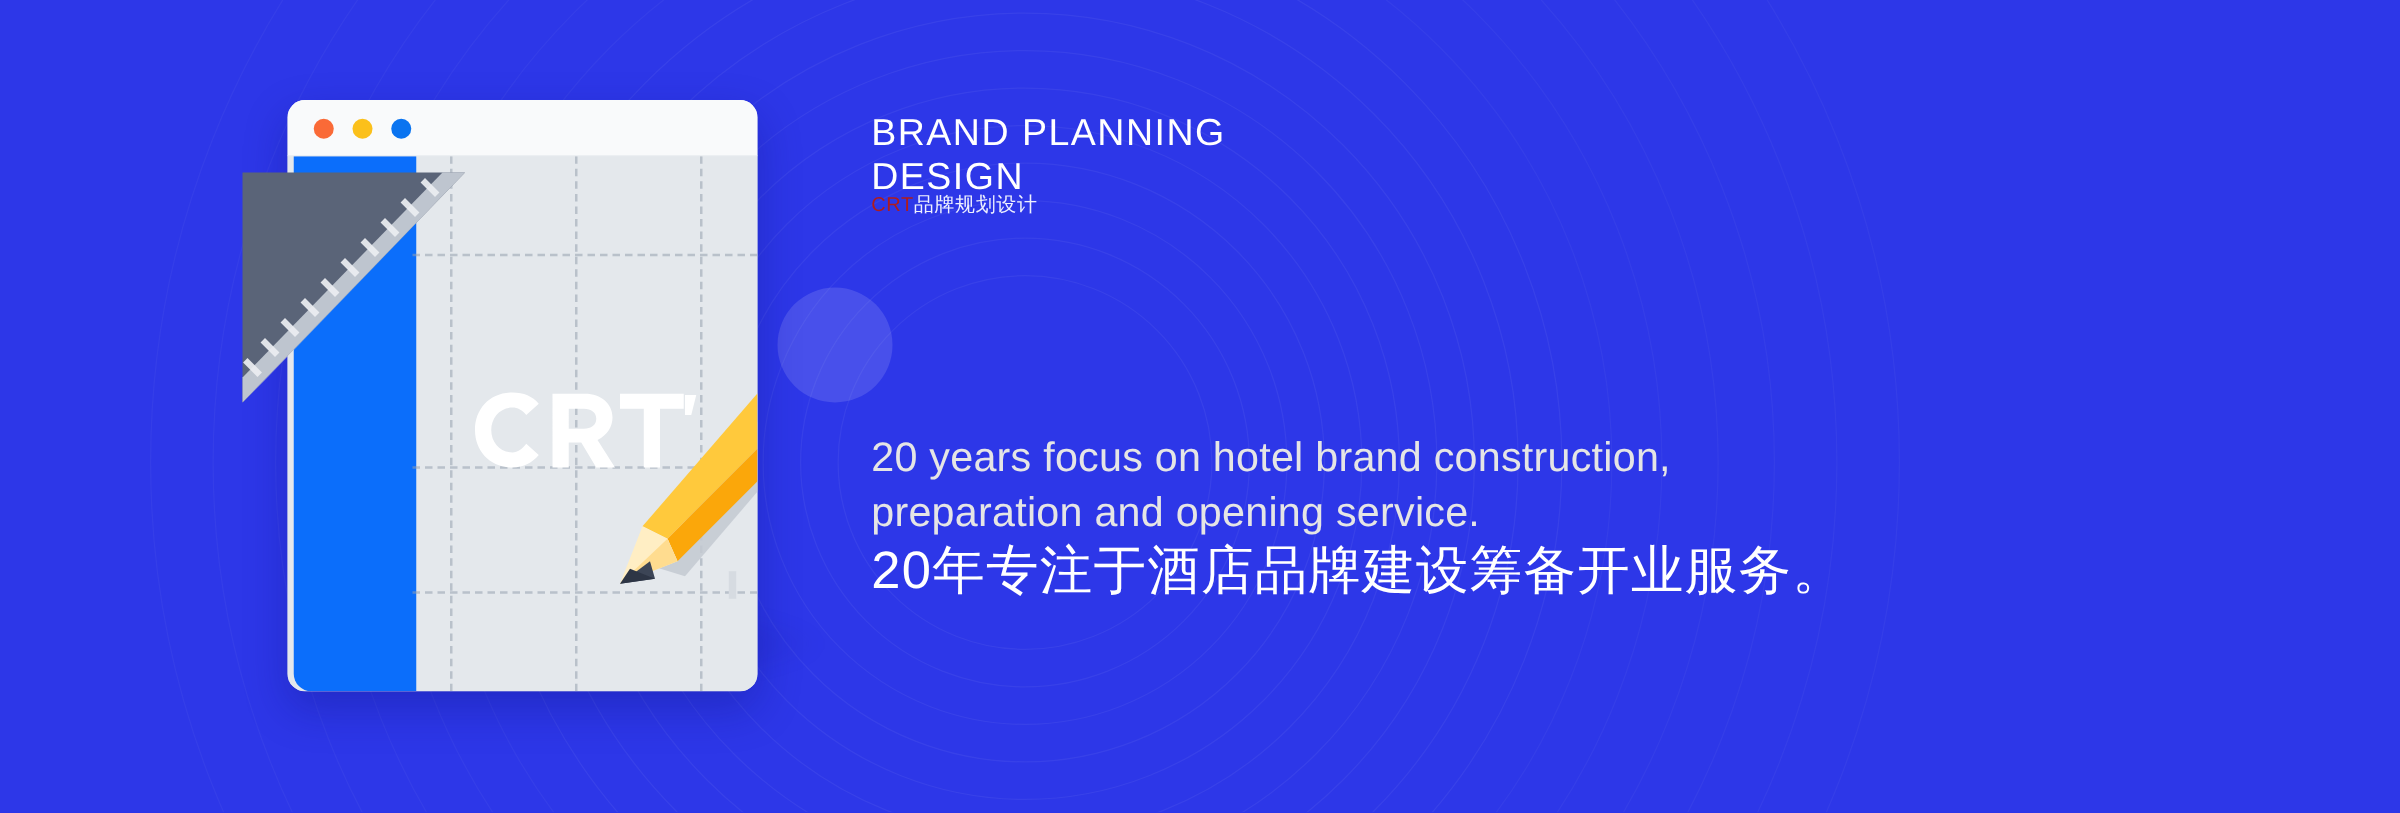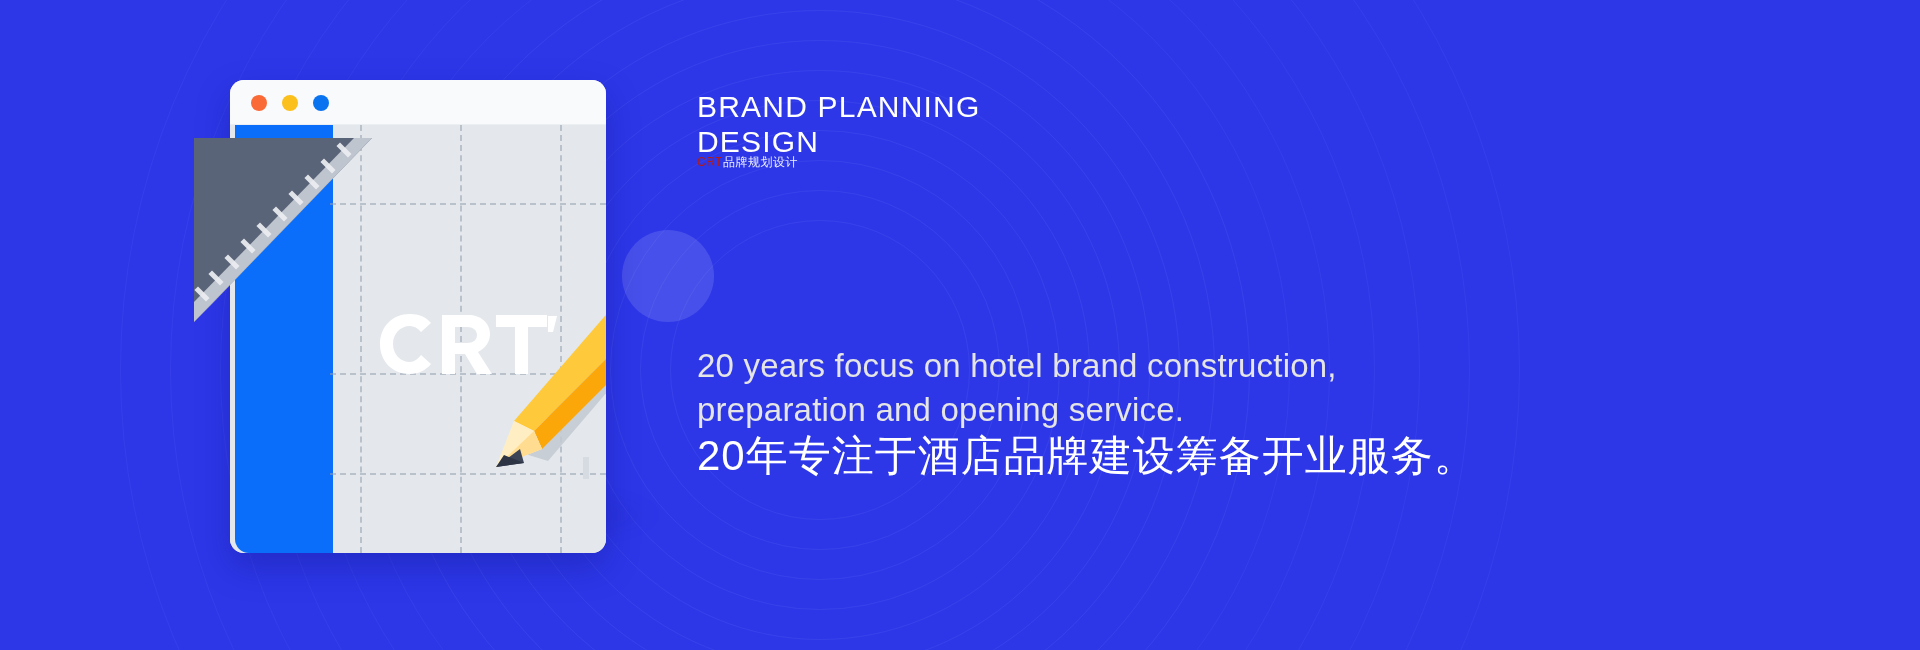--- a/index.html
+++ b/index.html
@@ -87,21 +87,21 @@
     position:absolute;left:0;top:74px;
     color:#ffffff;
     font-size:30px;
     letter-spacing:1.2px;
     line-height:1.16;
     font-weight:400;
     white-space:pre-line;
   }
   .subheading{
     position:absolute;left:0;top:138px;
-    font-size:12px;
+    font-size:16px;
     letter-spacing:0.5px;
     white-space:nowrap;
   }
   .sub-en{color:#b01c1c;}
   .sub-cn{color:#eef0ff;}
 
   .tagline-en{
     position:absolute;left:0;top:328px;
     color:#e5e5e5;
     font-size:33px;

